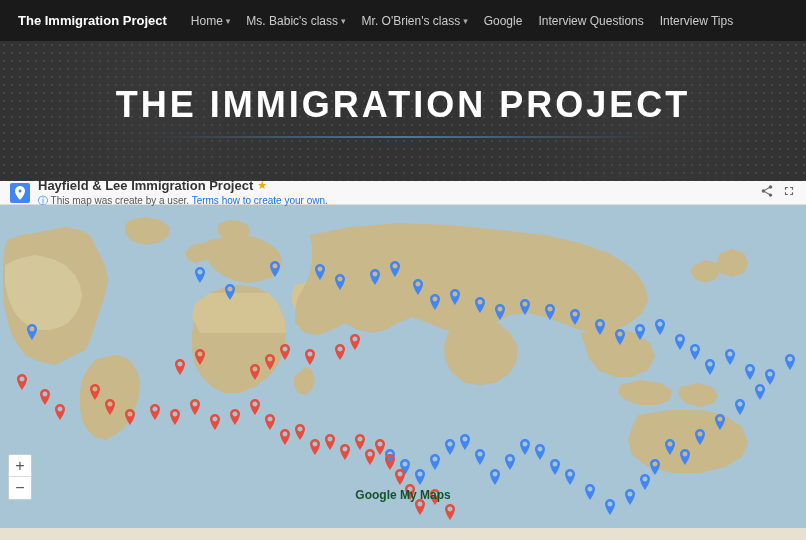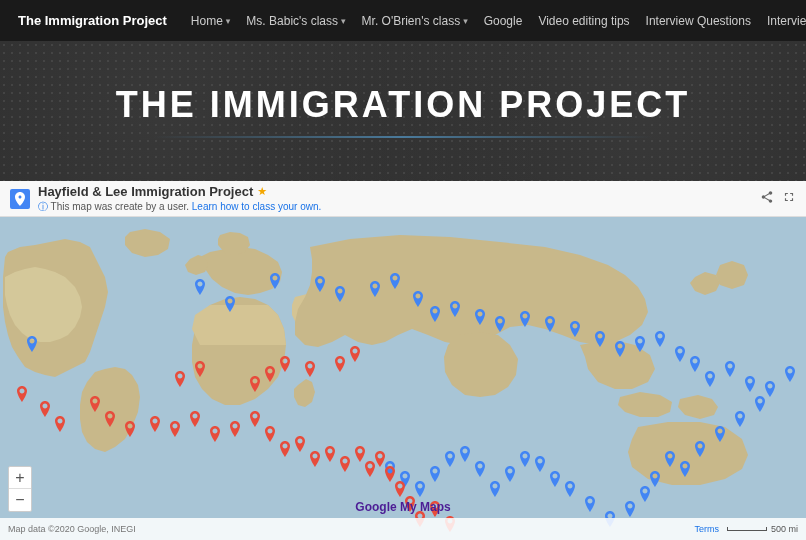--- a/index.html
+++ b/index.html
@@ -93,21 +93,21 @@
     
     .map-container {
       height: 359px;
       background: #e8e0d0;
       position: relative;
       overflow: hidden;
     }
     .map-header {
       background: #f8f8f8;
       border-bottom: 1px solid #ddd;
-      height: 36px;
+      height: 24px;
       display: flex;
       align-items: center;
       padding: 0 10px;
       gap: 8px;
       position: relative;
       z-index: 10;
     }
     .map-icon {
       width: 20px;
       height: 20px;
@@ -252,34 +252,33 @@
     .gmap-logo {
       position: absolute;
       bottom: 26px;
       left: 50%;
       transform: translateX(-50%);
       font-size: 12px;
       font-weight: bold;
       color: #555;
       z-index: 10;
     }
-    .gmap-logo span { color: #4c1d95; }
+    .gmap-logo span { color: #14532d; }
   </style>
 </head>
 <body>
 
 <nav class="navbar">
   <div class="navbar-brand">The Immigration Project</div>
   <div class="nav-items">
 
   <div class="nav-item">Home<span class="chevron"> ▾</span></div>
       <div class="nav-item">Ms. Babic's class<span class="chevron"> ▾</span></div>
       <div class="nav-item">Mr. O'Brien's class<span class="chevron"> ▾</span></div>
       <div class="nav-item">Google</div>
-      <div class="nav-item">Video editing tips</div>
       <div class="nav-item">Interview Questions</div>
       <div class="nav-item">Interview Tips</div>
     </div>
 
 </nav>
 
 <div class="hero">
   <div class="hero-bg"></div>
   <div class="hero-dots"></div>
   <h1 class="hero-title">THE IMMIGRATION PROJECT</h1>
@@ -295,21 +294,21 @@
       </svg>
     </div>
     <div class="map-title-area">
       <div class="map-title-row">
         <span class="map-title-text">Hayfield &amp; Lee Immigration Project</span>
         <span class="map-star">★</span>
       </div>
       <div class="map-subtitle">
         <span class="map-info-icon" style="color:#1a73e8; font-size:10px;">ⓘ</span>
         <span>This map was create by a user.</span>
-        <a href="#">Learn how to class your own.</a>
+        <a href="#">Terms how to create your own.</a>
       </div>
     </div>
     <div class="map-header-icons">
       <div class="map-header-btn" title="Share">
         <svg width="14" height="14" viewBox="0 0 24 24" fill="#666">
           <path d="M18 16.08c-.76 0-1.44.3-1.96.77L8.91 12.7c.05-.23.09-.46.09-.7s-.04-.47-.09-.7l7.05-4.11c.54.5 1.25.81 2.04.81 1.66 0 3-1.34 3-3s-1.34-3-3-3-3 1.34-3 3c0 .24.04.47.09.7L8.04 9.81C7.5 9.31 6.79 9 6 9c-1.66 0-3 1.34-3 3s1.34 3 3 3c.79 0 1.5-.31 2.04-.81l7.12 4.16c-.05.21-.08.43-.08.65 0 1.61 1.31 2.92 2.92 2.92s2.92-1.31 2.92-2.92-1.31-2.92-2.92-2.92z"></path>
         </svg>
       </div>
       <div class="map-header-btn" title="Fullscreen">
         <svg width="14" height="14" viewBox="0 0 24 24" fill="#666">
@@ -624,22 +623,14 @@
 
     <div class="zoom-controls">
       <div class="zoom-btn">+</div>
       <div class="zoom-btn">−</div>
     </div>
 
     <div class="gmap-logo">
       <span>Google My Maps</span>
     </div>
 
-    <div class="map-bottom-bar">
-      <span class="map-attribution">Map data ©2020 Google, INEGI</span>
-      <span style="color:#1a73e8;cursor:pointer;">Terms</span>
-      <div class="map-scale">
-        <div class="scale-bar"></div>
-        <span>500 mi</span>
-      </div>
-    </div>
   </div>
 </div>
 
 </body></html>

